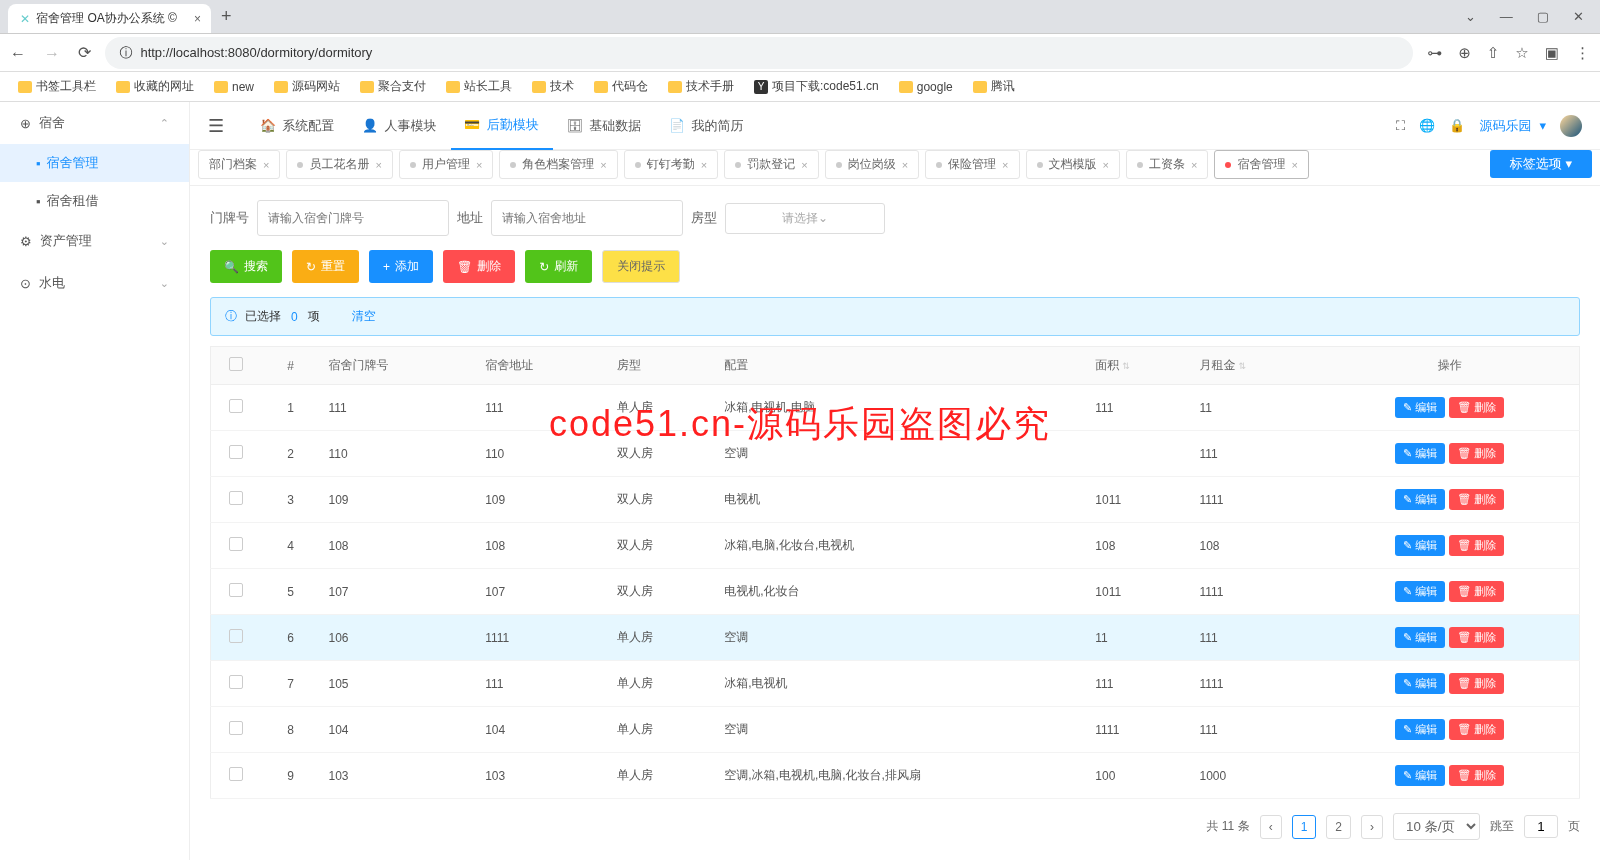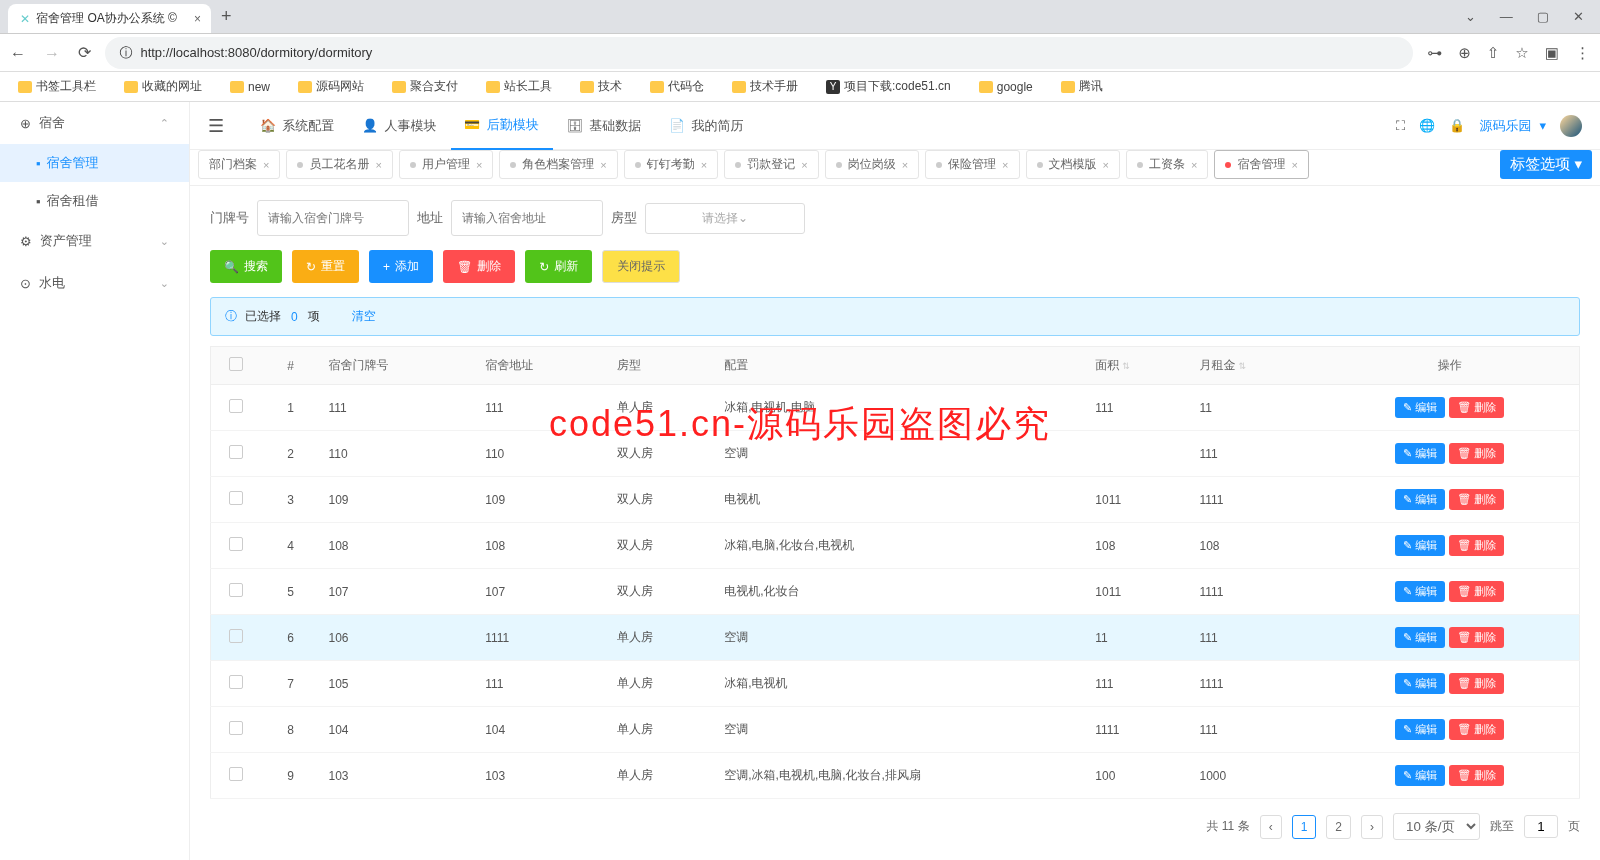--- a/index.html
+++ b/index.html
@@ -6,21 +6,21 @@
 body{background:#fff;font-size:13px;color:#333}
 .browser-chrome{background:#dfe1e5;height:34px;display:flex;align-items:center;padding:0 8px;border-bottom:1px solid #ccc}
 .tab{background:#fff;padding:6px 34px 6px 12px;border-radius:8px 8px 0 0;font-size:12px;position:relative;display:flex;align-items:center;gap:6px;margin-top:4px}
 .tab-close{position:absolute;right:10px;color:#666;cursor:pointer}
 .tab-add{margin-left:10px;color:#555;font-size:18px;cursor:pointer}
 .win-ctrls{margin-left:auto;display:flex;gap:24px;color:#555;padding-right:8px}
 .addr-bar{height:38px;display:flex;align-items:center;padding:0 10px;gap:14px;border-bottom:1px solid #ddd}
 .addr-nav{display:flex;gap:18px;color:#555;font-size:16px}
 .addr-input{flex:1;background:#f1f3f4;border-radius:18px;padding:7px 14px;font-size:13px;color:#333;display:flex;align-items:center;gap:8px}
 .addr-icons{display:flex;gap:16px;color:#555;font-size:15px}
-.bookmarks{height:30px;background:#fff;display:flex;align-items:center;padding:0 10px;gap:12px;border-bottom:1px solid #ddd;font-size:12px}
+.bookmarks{height:30px;background:#fff;display:flex;align-items:center;padding:0 10px;gap:4px;border-bottom:1px solid #ddd;font-size:12px}
 .bm-item{display:flex;align-items:center;gap:4px;padding:3px 8px;cursor:pointer;color:#444}
 .bm-folder{width:14px;height:12px;background:#ffca4b;border-radius:2px}
 .app{display:flex;height:758px}
 .sidebar{width:190px;background:#fff;border-right:1px solid #eee}
 .side-group{padding:12px 20px;display:flex;align-items:center;gap:8px;color:#555;cursor:pointer;font-size:13px}
 .side-chevron{margin-left:auto;color:#aaa;font-size:11px}
 .side-item{padding:10px 20px 10px 36px;color:#555;cursor:pointer;font-size:13px;display:flex;align-items:center;gap:6px}
 .side-item.active{background:#e6f2ff;color:#1890ff}
 .main{flex:1;display:flex;flex-direction:column;overflow:hidden}
 .topbar{height:48px;display:flex;align-items:center;padding:0 18px;border-bottom:1px solid #eee;gap:10px}
@@ -29,25 +29,25 @@
 .nav-item.active{color:#1890ff;border-bottom:2px solid #1890ff}
 .top-right{margin-left:auto;display:flex;align-items:center;gap:14px;color:#555}
 .user-chip{color:#1890ff;display:flex;align-items:center;gap:8px}
 .avatar{width:22px;height:22px;border-radius:50%;background:linear-gradient(135deg,#ffd89b,#19547b)}
 .tab-row{height:36px;display:flex;align-items:flex-start;padding:0 8px;border-bottom:1px solid #eee;gap:10px;overflow:hidden}
 .page-tab{padding:5px 10px;border:1px solid #e5e5e5;border-radius:3px;font-size:12px;color:#666;display:flex;align-items:center;gap:6px;white-space:nowrap;cursor:pointer}
 .page-tab .dot{width:6px;height:6px;border-radius:50%;background:#ccc}
 .page-tab.active{border-color:#bbb}
 .page-tab.active .dot{background:#ff4d4f}
 .page-tab .x{color:#aaa;font-size:11px}
-.tab-opts{margin-left:auto;background:#1890ff;color:#fff;padding:5px 10px;border-radius:3px;font-size:15px;cursor:pointer}
+.tab-opts{margin-left:auto;background:#1890ff;color:#fff;padding:5px 20px;border-radius:3px;font-size:13px;cursor:pointer}
 .content{padding:0 20px;overflow:auto;flex:1}
 .filter{display:flex;align-items:center;gap:8px;padding:14px 0}
 .flabel{color:#666;font-size:13px}
-.finput{border:1px solid #ddd;border-radius:3px;padding:10px 10px;width:152px;font-size:12px;color:#333}
+.finput{border:1px solid #ddd;border-radius:3px;padding:10px 10px;width:192px;font-size:12px;color:#333}
 .fselect{border:1px solid #ddd;border-radius:3px;padding:6px 10px;width:160px;font-size:12px;color:#aaa;display:flex;justify-content:center;align-items:center;cursor:pointer}
 .btn-row{display:flex;gap:10px;padding-bottom:14px}
 .btn{padding:7px 14px;border-radius:3px;font-size:12px;cursor:pointer;display:flex;align-items:center;gap:5px;color:#fff;border:none}
 .btn-green{background:#52c41a}.btn-orange{background:#faad14}.btn-blue{background:#1890ff}.btn-red{background:#ff4d4f}
 .btn-outline{background:#fde047;color:#666;border:1px solid #ddd}
 .alert{background:#e6f7ff;border:1px solid #91d5ff;border-radius:3px;padding:10px 14px;font-size:12px;display:flex;align-items:center;gap:8px;margin-bottom:10px}
 .alert .info-icon{color:#1890ff}
 .alert .count{color:#1890ff;margin:0 2px}
 .alert .clear{color:#1890ff;margin-left:24px;cursor:pointer}
 .table{width:100%;border-collapse:collapse;border:1px solid #eee}

